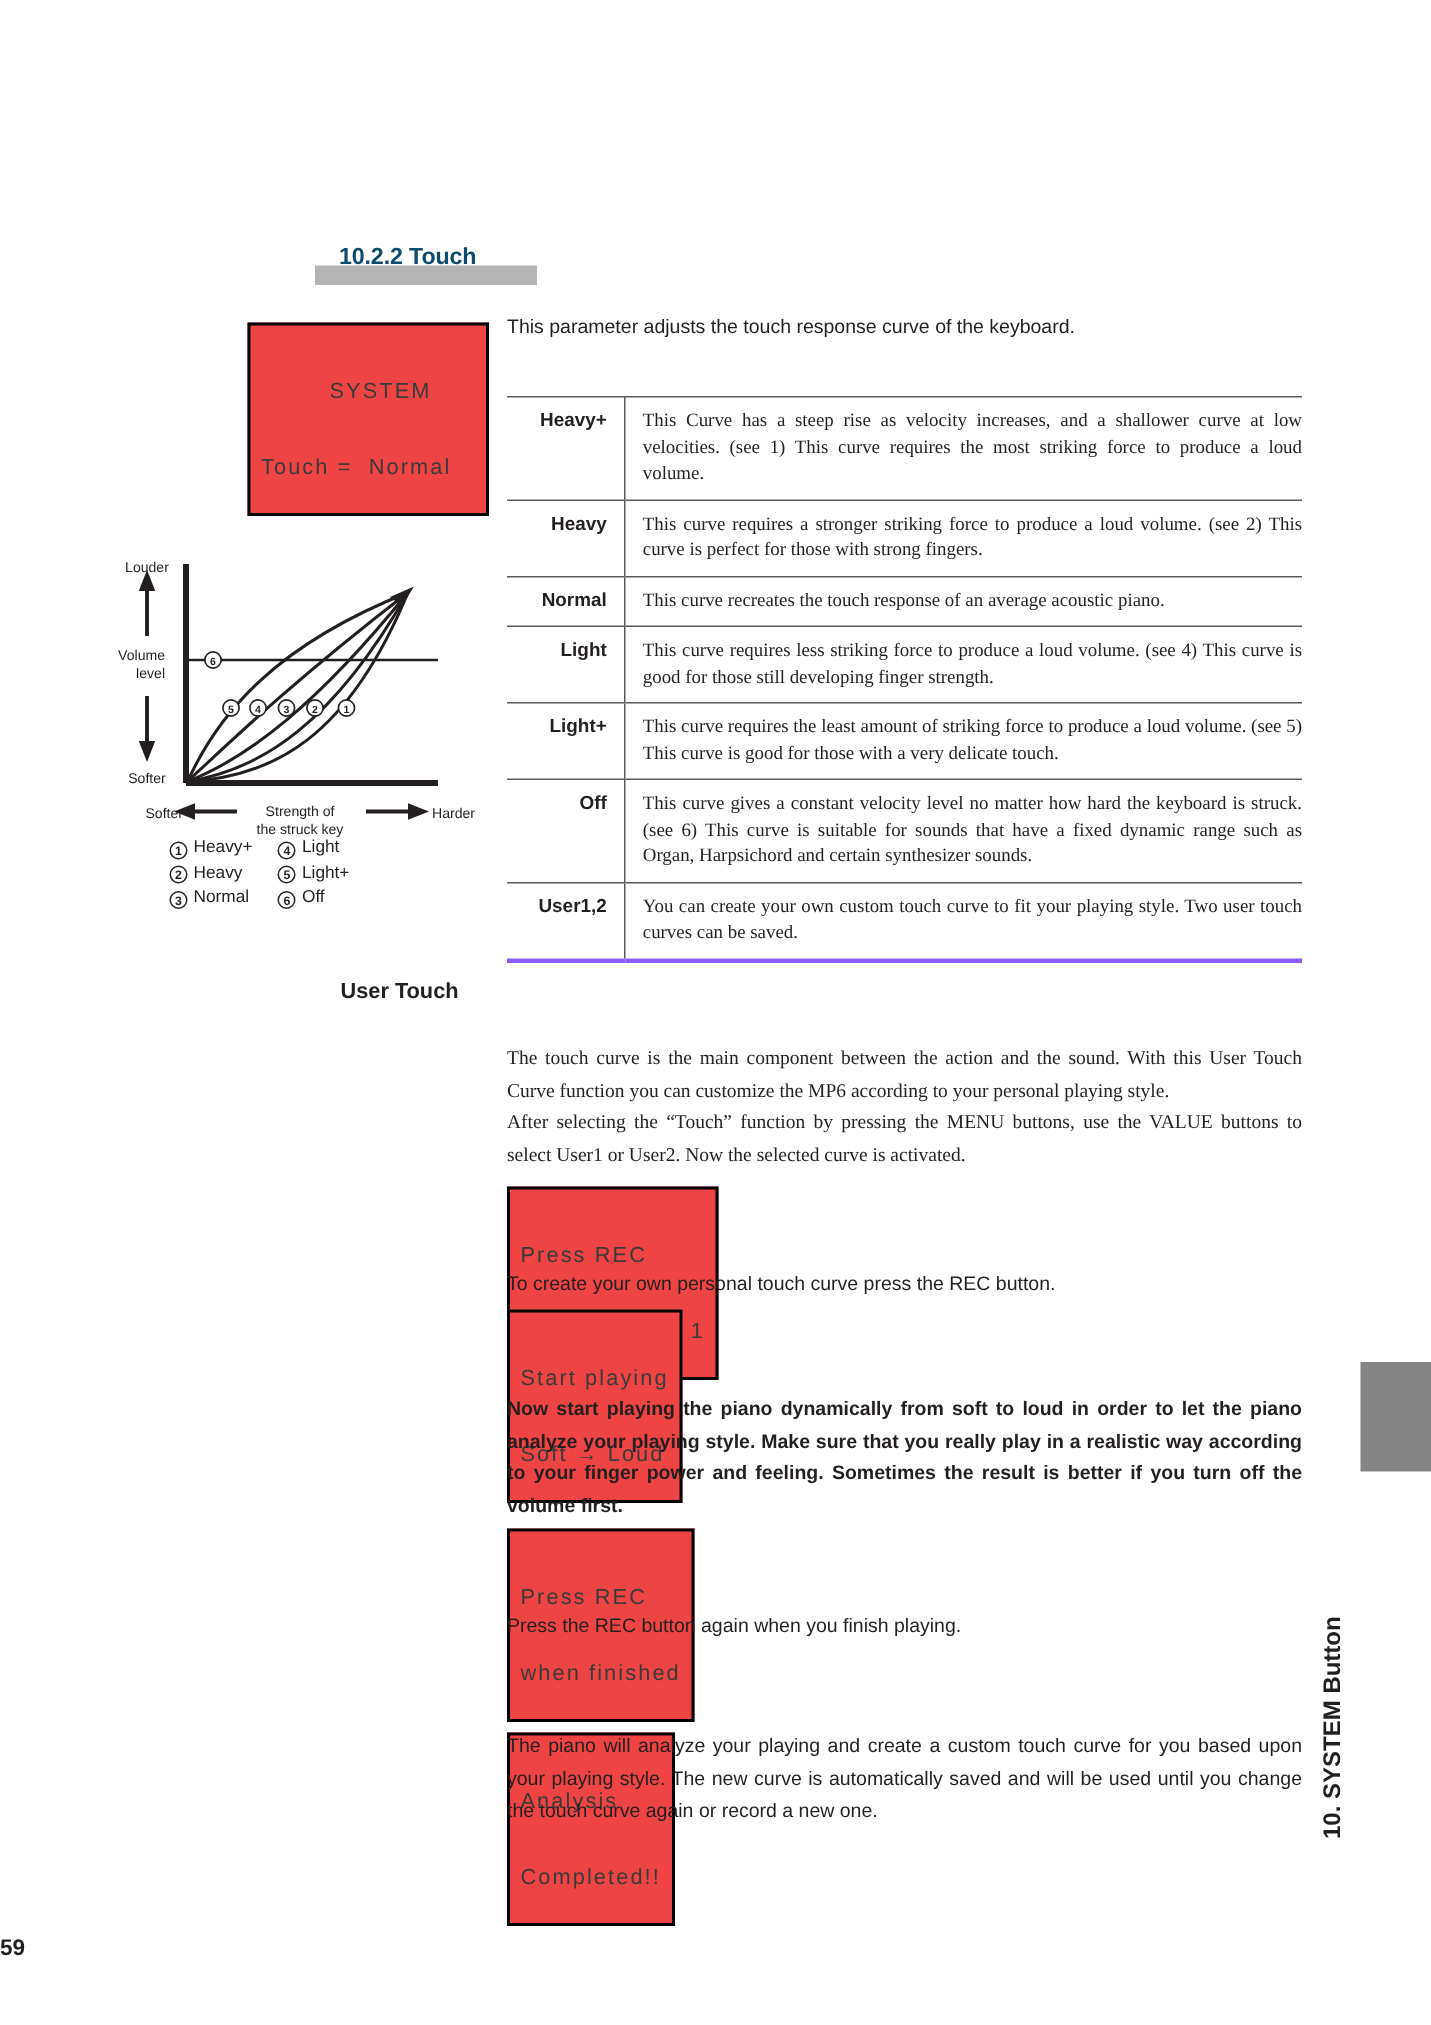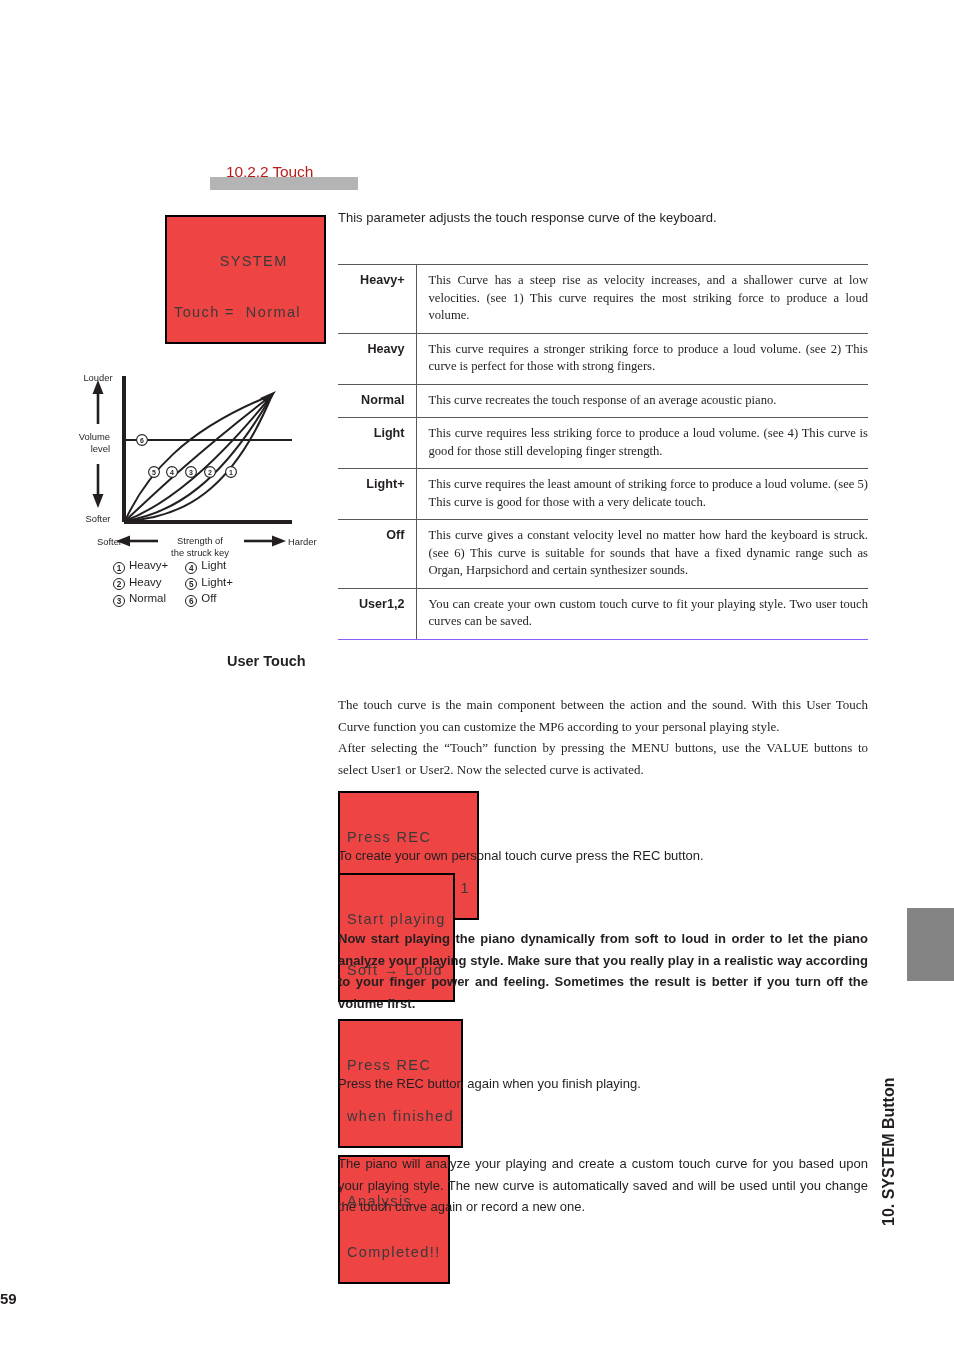--- a/index.html
+++ b/index.html
@@ -14,22 +14,22 @@
   }
 
   
   #heading-wrap { position:absolute; left:210px; top:163px; }
   #heading-bar {
     position:absolute; left:0px; top:14px;
     width:148px; height:13px; background:#b4b4b4;
   }
   #heading-text {
     position:relative; z-index:2;
-    font-size:15.5px; font-weight:normal; letter-spacing:-0.1px;
-    padding-left:16px; color:#b91c1c; white-space:nowrap;
+    font-size:15.5px; font-weight:bold; letter-spacing:-0.1px;
+    padding-left:16px; color:#0c4a6e; white-space:nowrap;
   }
 
   
   .lcd {
     border:2.5px solid #000;
     background:#ef4444;
     padding:2px 7px 4px 7px;
     font-family:Liberation Sans, sans-serif;
     font-size:14.5px;
     line-height:17px;
@@ -52,21 +52,21 @@
   #touch-table {
     position:absolute; left:338px; top:264px; width:530px;
     border-collapse:collapse;
   }
   #touch-table td {
     font-size:12.6px; line-height:17.5px;
     vertical-align:top;
     padding:7px 0 8px 0;
     border-top:1px solid #58595b;
   }
-  #touch-table tr:last-child td { border-bottom:1px solid #8b5cf6; }
+  #touch-table tr:last-child td { border-bottom:3px solid #8b5cf6; }
   #touch-table td.tc-name {
     width:78px; font-weight:bold; text-align:right;
     padding-right:11px; border-right:1px solid #58595b;
     white-space:nowrap;
   }
   #touch-table td.tc-desc {
     padding-left:12px; text-align:justify; text-justify:inter-word;font-family:Liberation Serif, serif;
   }
 
   

